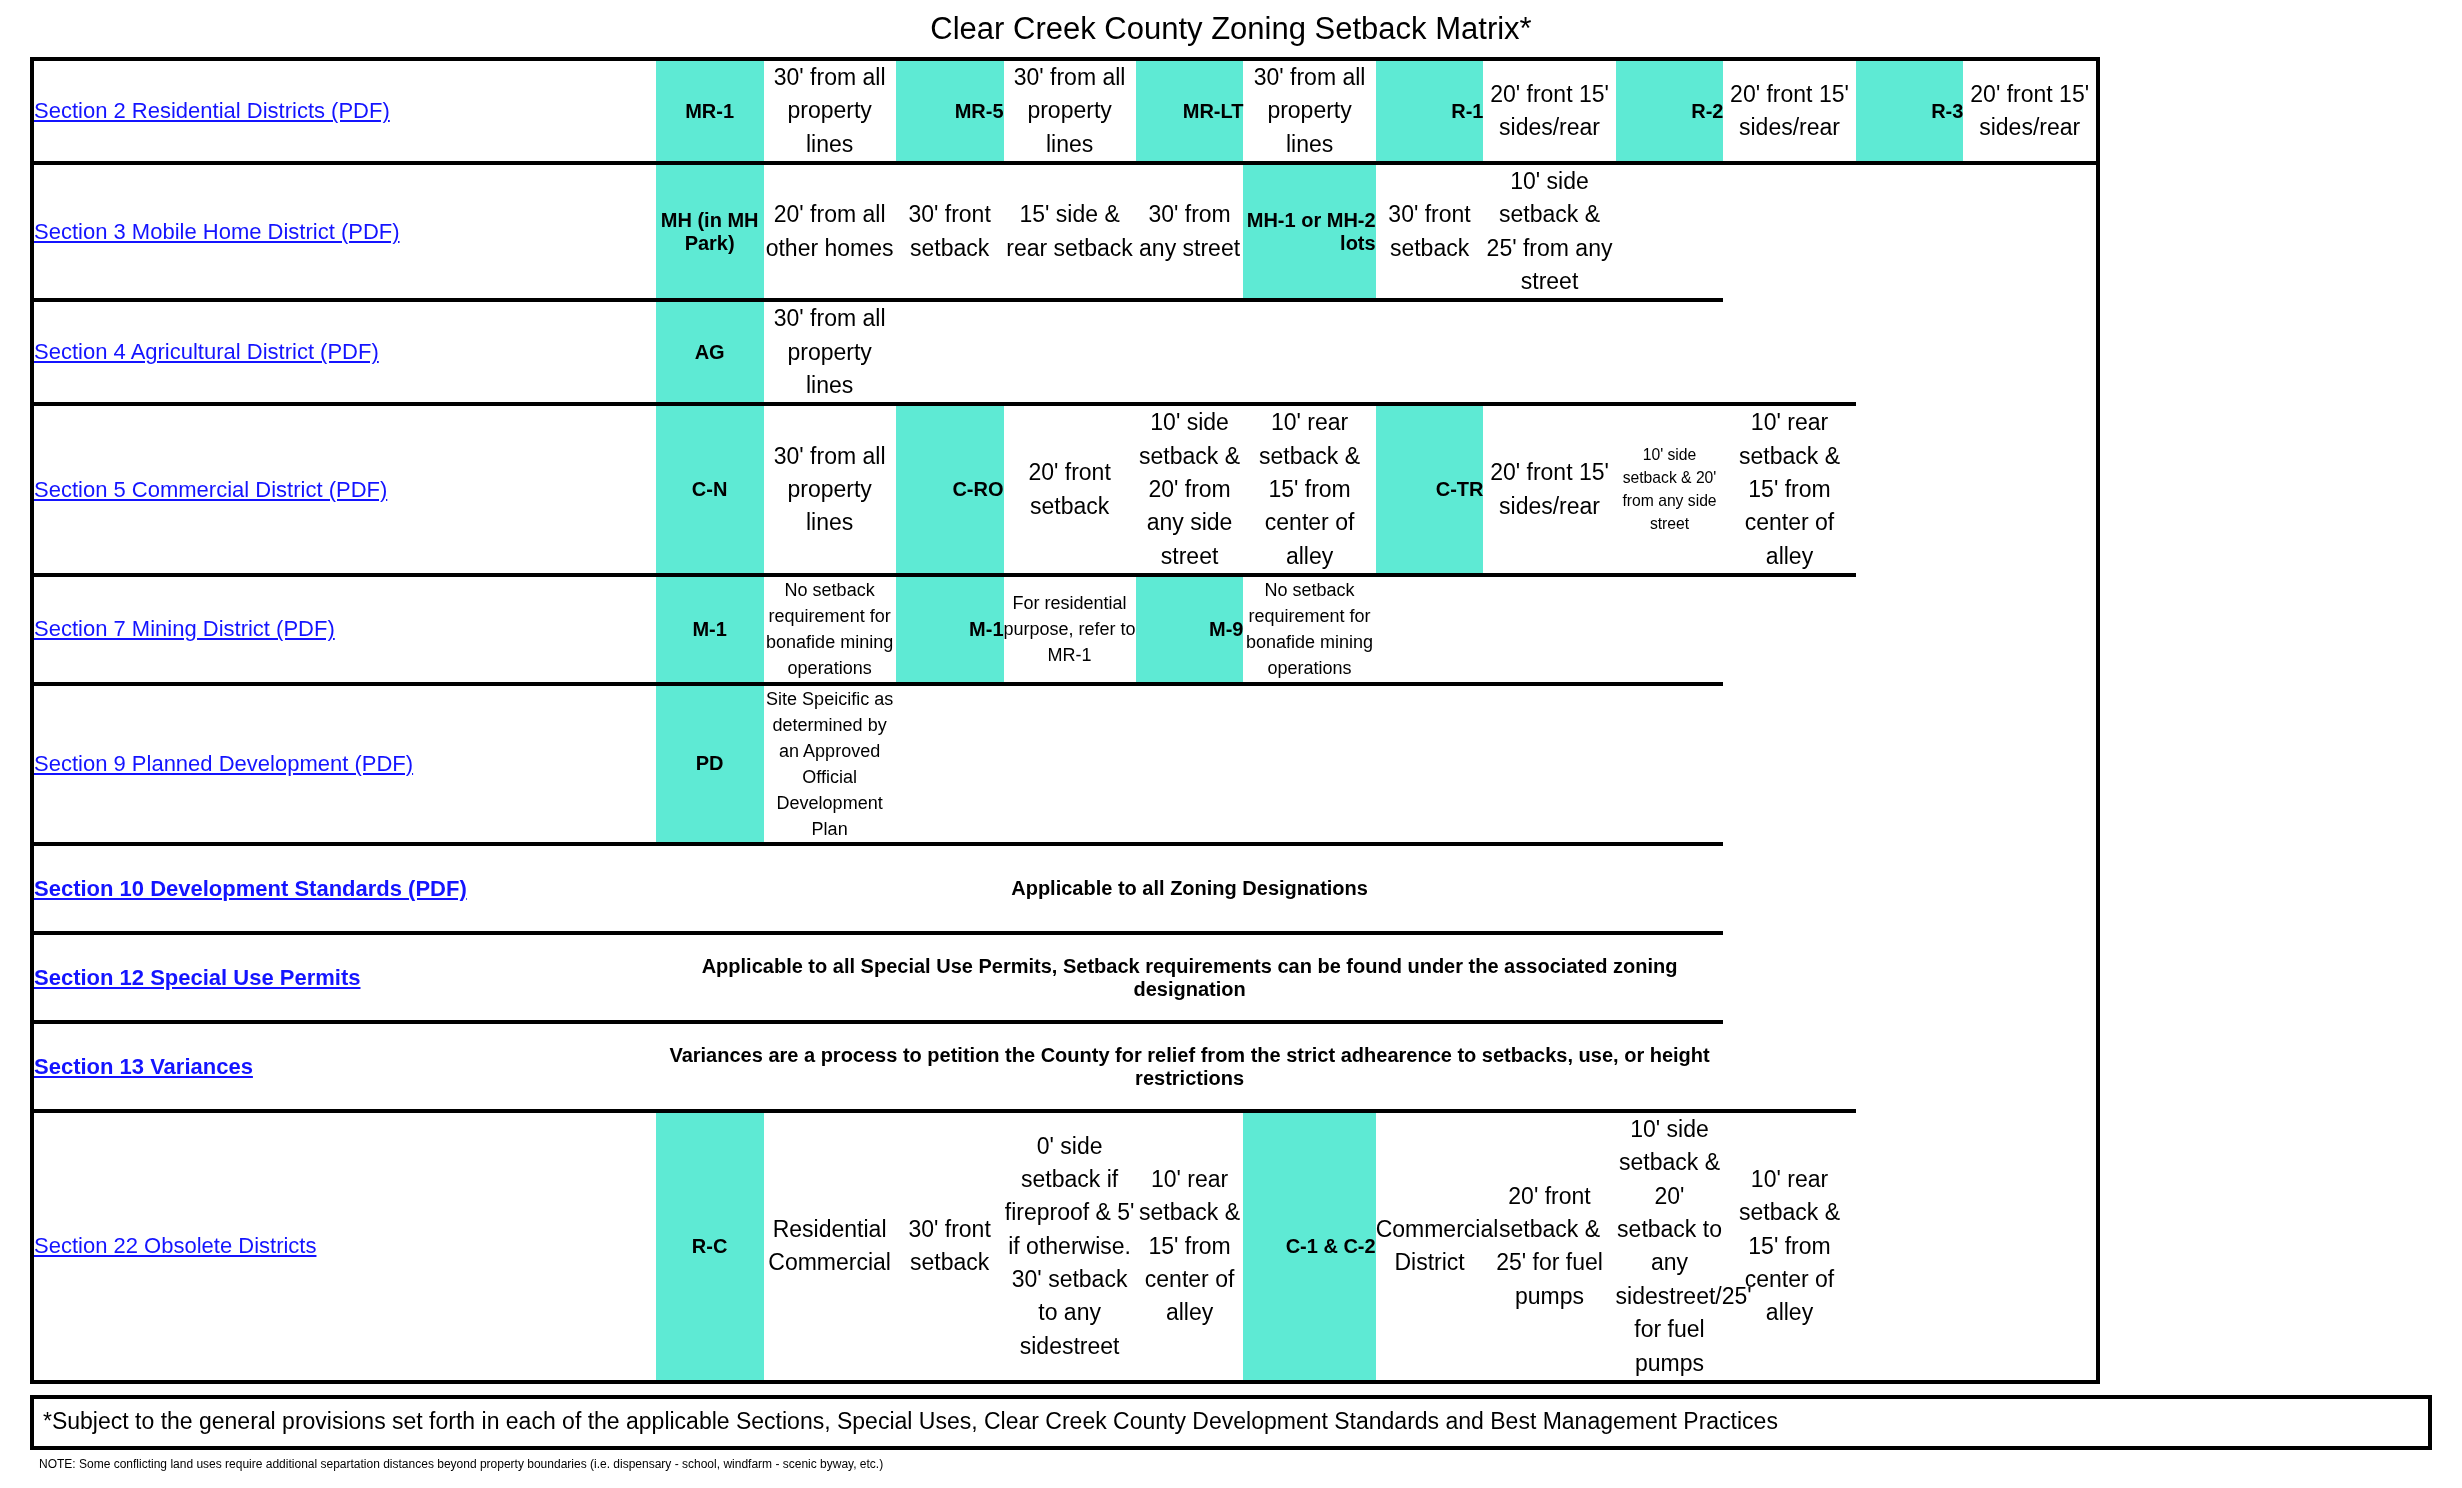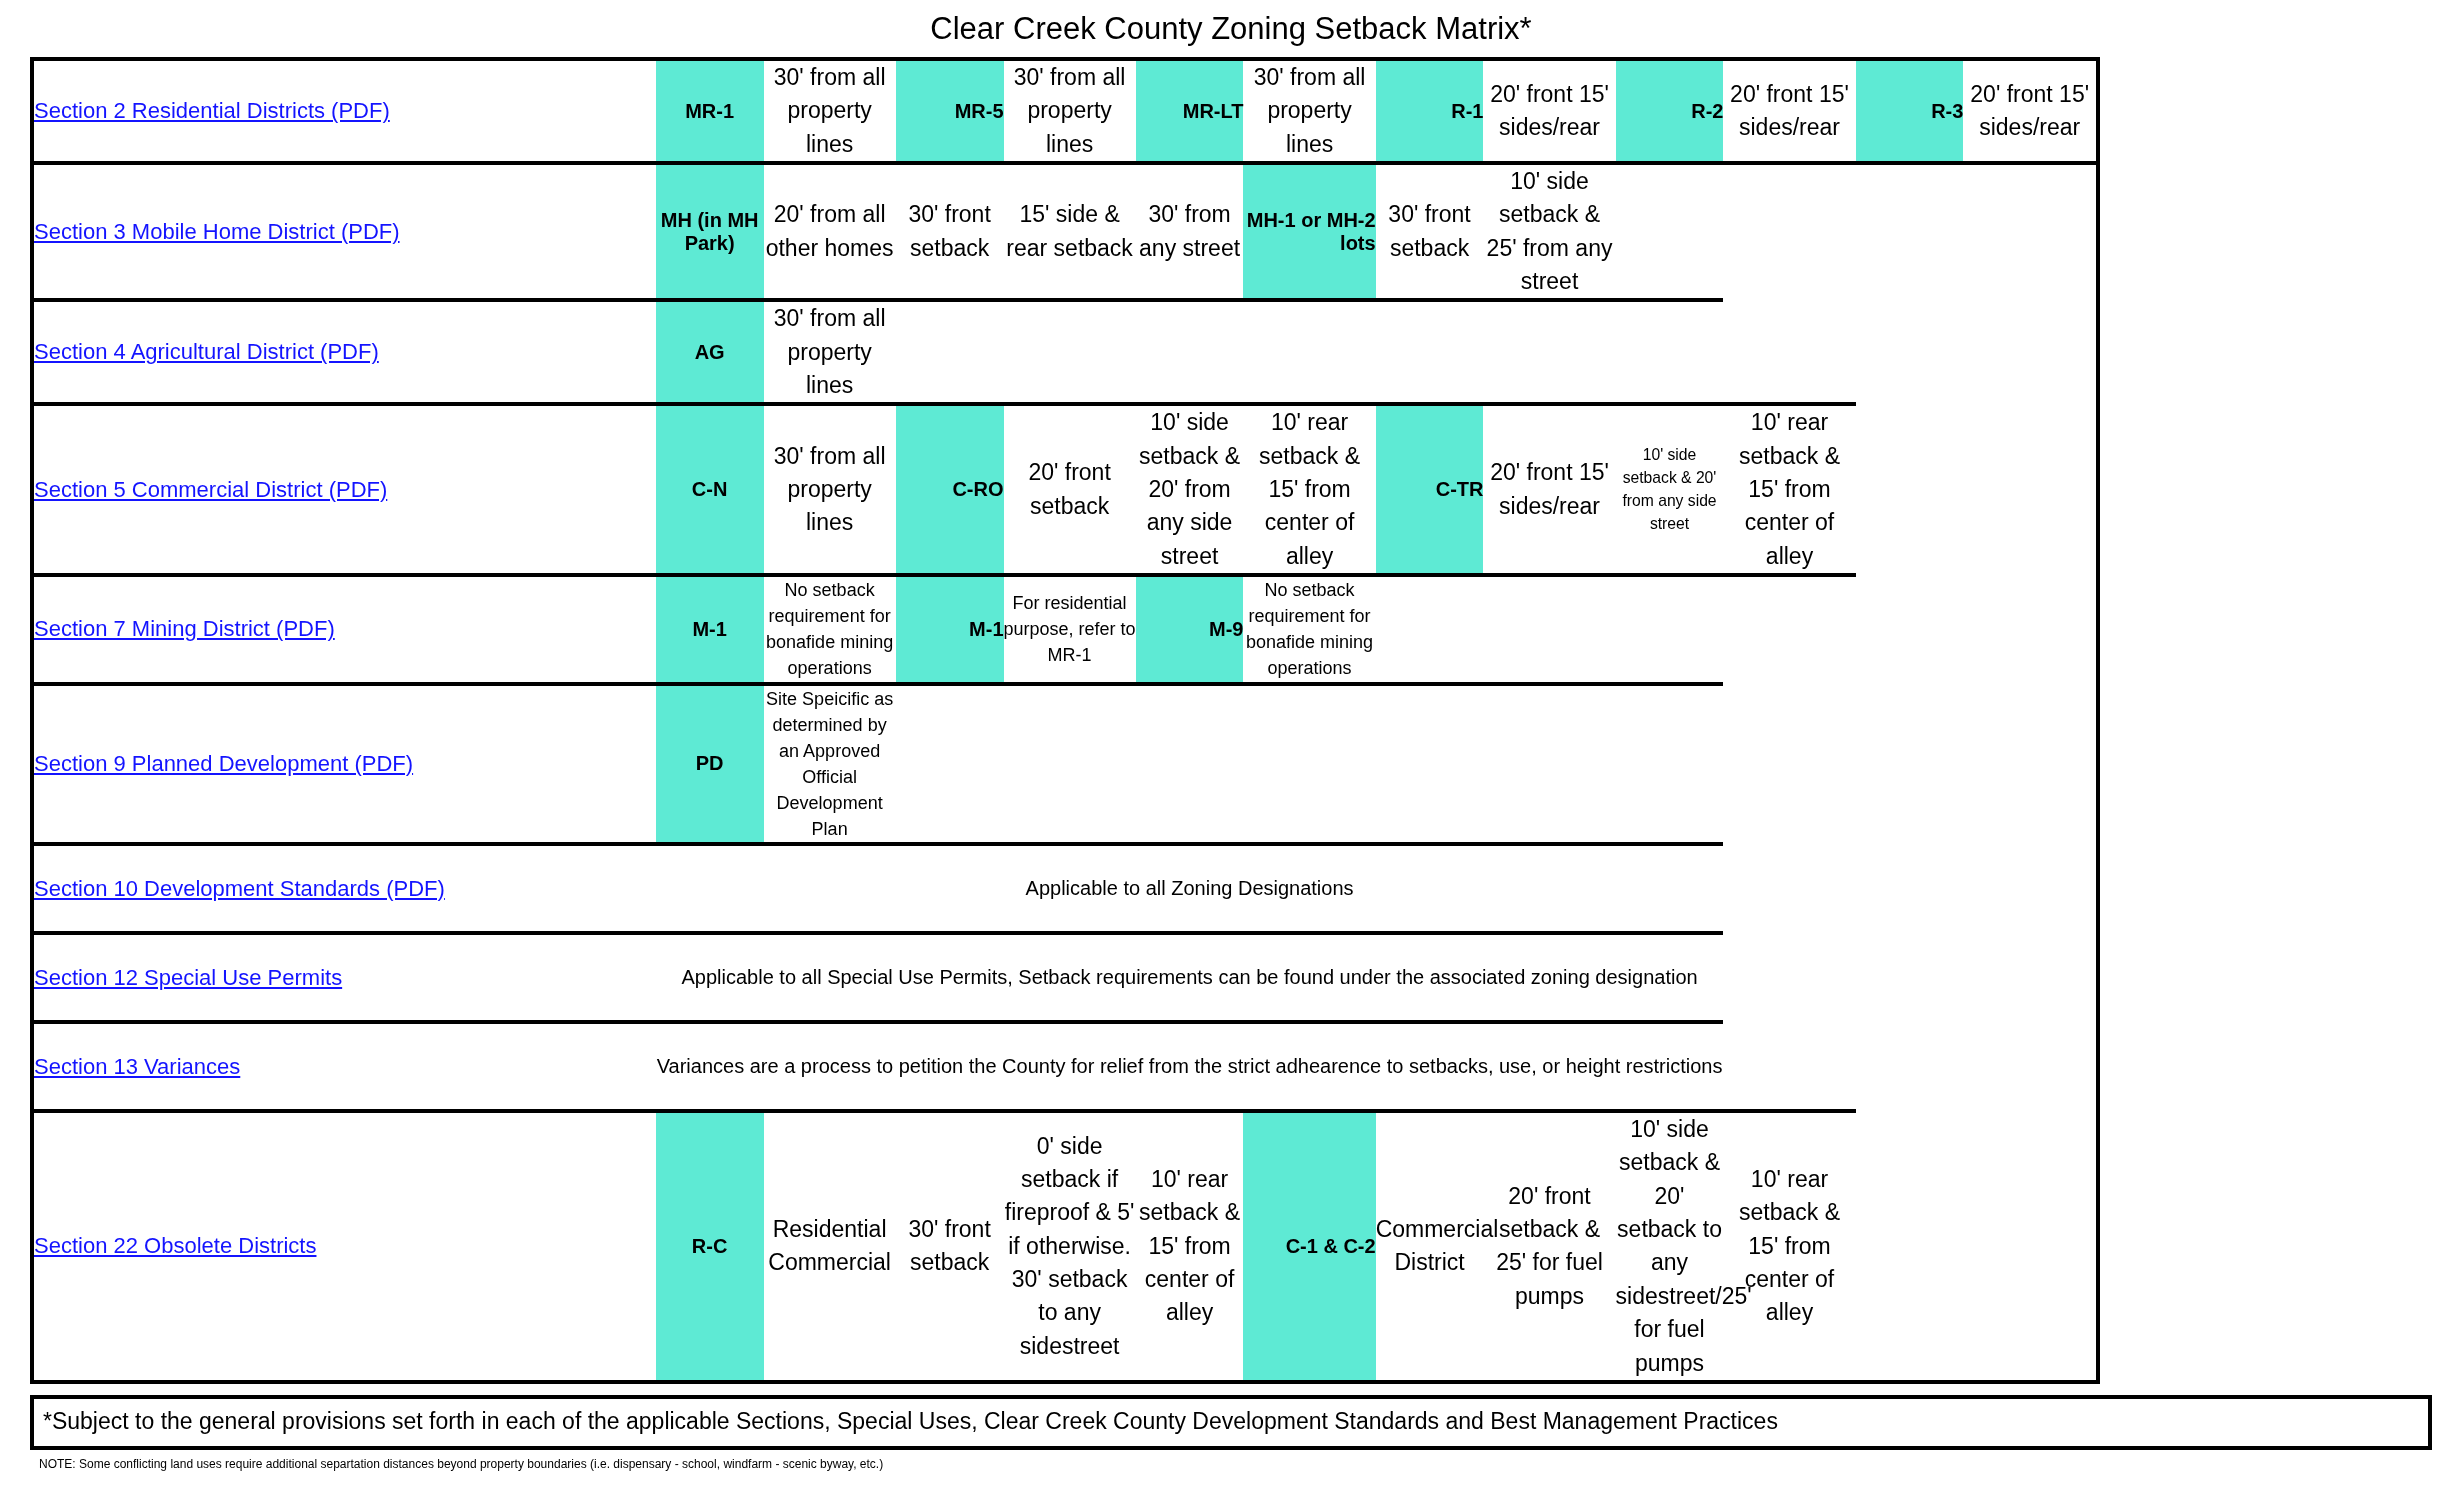--- a/index.html
+++ b/index.html
@@ -94,21 +94,21 @@
   
   td.msg {
     text-align: center;
     font-size: 20px;
     border-left: 4.5px solid #000;
   }
 
   
   tr.r-tall td { height: 91px; }
   tr.r-mid  td { height: 86px; }
-  tr.r-note td { height: 85px; }
+  tr.r-note td { height: 85px; font-weight: bold; }
 
   
   .footbox {
     margin-top: 11px;
     border: 4.5px solid #000;
     width: 2402px;
     box-sizing: border-box;
     padding: 5px 9px 7px 9px;
   }
   .footline {

